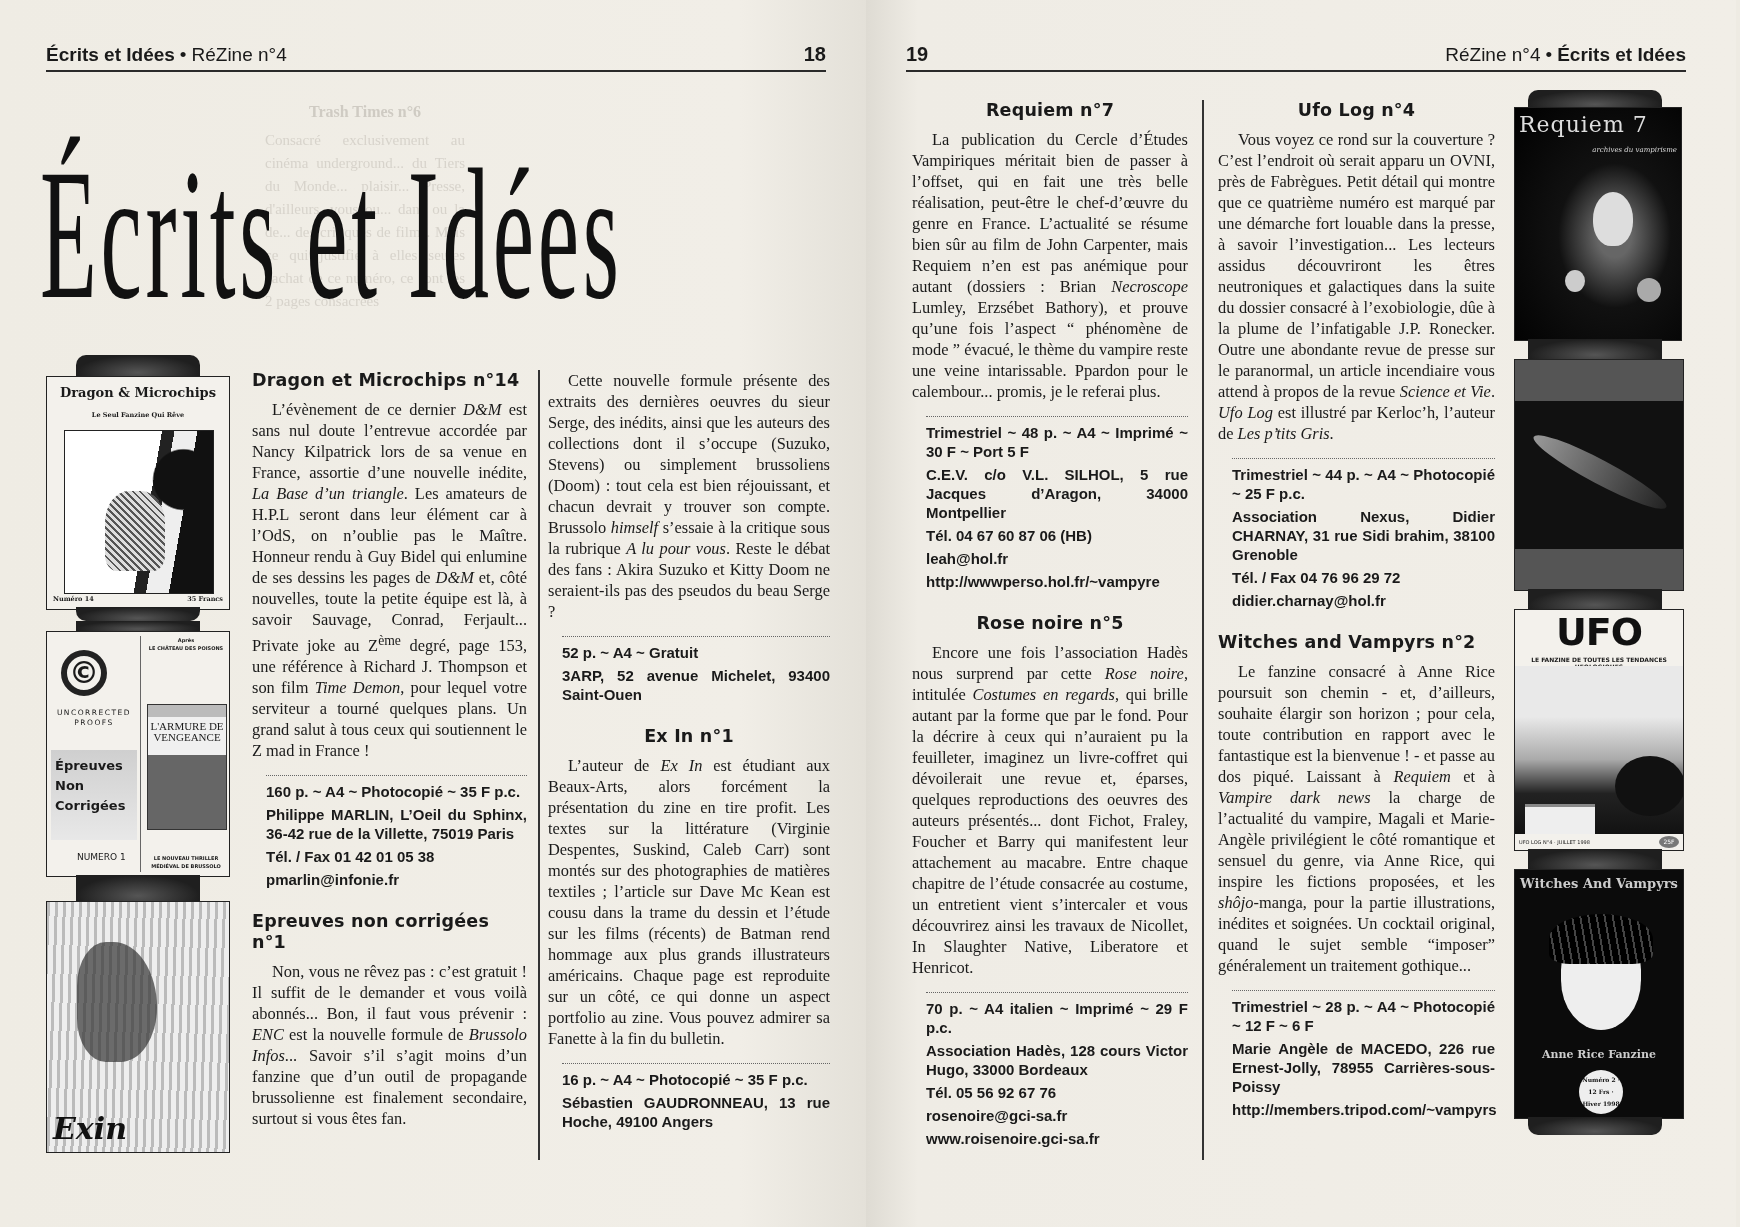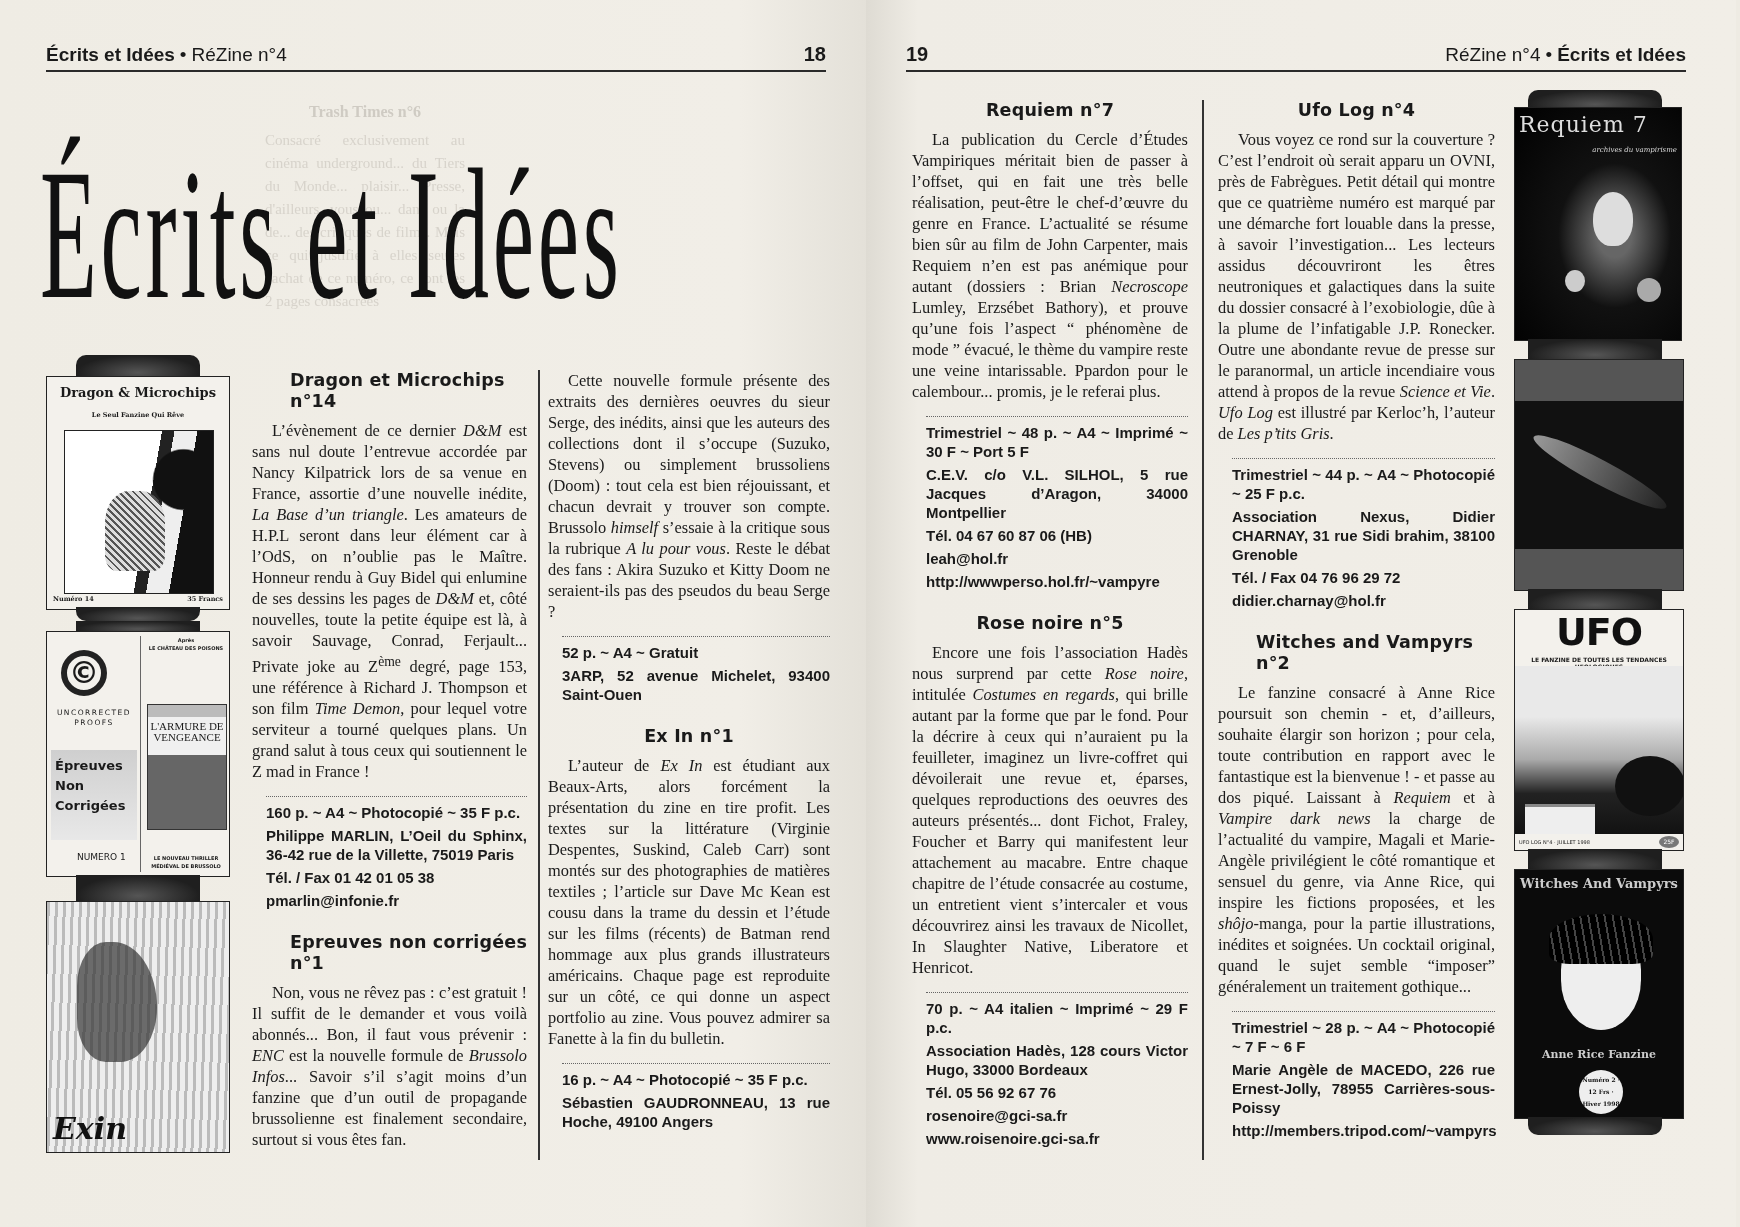--- a/index.html
+++ b/index.html
@@ -51,21 +51,21 @@
   .col.lcol-1 { left: 252px; top: 370px; width: 275px; }
   .col.lcol-2 { left: 548px; top: 370px; width: 282px; }
   .col.rcol-1 { left: 916px; top: 100px; width: 276px; }
   .col.rcol-2 { left: 1222px; top: 100px; width: 277px; }
   .vrule { position: absolute; width: 1.5px; background: #333; }
 
   .article h2 {
     font-family: "DejaVu Sans", sans-serif; font-weight: bold;
     font-size: 17.5px; margin: 0 0 8px; text-align: center; letter-spacing: 0.2px;
   }
-  .article h2.left { text-align: left; margin-left: 38px; }
+  .article h2.left { text-align: left; }
   .article p { margin: 0; text-indent: 20px; }
   .article p i { font-style: italic; }
   .info {
     margin: 14px 0 0 14px; padding-top: 6px;
     border-top: 1.5px dotted #666;
     font-family: "Liberation Sans", sans-serif; font-size: 15px; line-height: 19px;
     text-align: justify;
     font-weight: bold;
   }
   .info div { margin-bottom: 4px; }
@@ -290,21 +290,21 @@
           <div>Trimestriel ~ 44 p. ~ A4 ~ Photocopié ~ 25 F p.c.</div>
           <div>Association Nexus, Didier CHARNAY, 31 rue Sidi brahim, 38100 Grenoble</div>
           <div>Tél. / Fax 04 76 96 29 72</div>
           <div>didier.charnay@hol.fr</div>
         </div>
       </div>
       <div class="article">
         <h2 class="left">Witches and Vampyrs n°2</h2>
         <p>Le fanzine consacré à Anne Rice poursuit son chemin - et, d’ailleurs, souhaite élargir son horizon ; pour cela, toute contribution en rapport avec le fantastique est la bienvenue ! - et passe au dos piqué. Laissant à <i>Requiem</i> et à <i>Vampire dark news</i> la charge de l’actualité du vampire, Magali et Marie-Angèle privilégient le côté romantique et sensuel du genre, via Anne Rice, qui inspire les fictions proposées, et les <i>shôjo</i>-manga, pour la partie illustrations, inédites et soignées. Un cocktail original, quand le sujet semble “imposer” généralement un traitement gothique...</p>
         <div class="info">
-          <div>Trimestriel ~ 28 p. ~ A4 ~ Photocopié ~ 7 F ~ 6 F</div>
+          <div>Trimestriel ~ 28 p. ~ A4 ~ Photocopié ~ 12 F ~ 6 F</div>
           <div>Marie Angèle de MACEDO, 226 rue Ernest-Jolly, 78955 Carrières-sous-Poissy</div>
           <div>http://members.tripod.com/~vampyrs</div>
         </div>
       </div>
     </div>
 
     <div class="cover-strip" style="left:648px; top:90px; width:180px; height:1090px;">
       <div class="tab" style="left:14px; top:0; width:134px; height:18px;"></div>
       <div class="cover req" style="left:0; top:17px; width:166px; height:232px;">
         <div class="ct req-title"><span>Requiem</span> <span>7</span></div>

